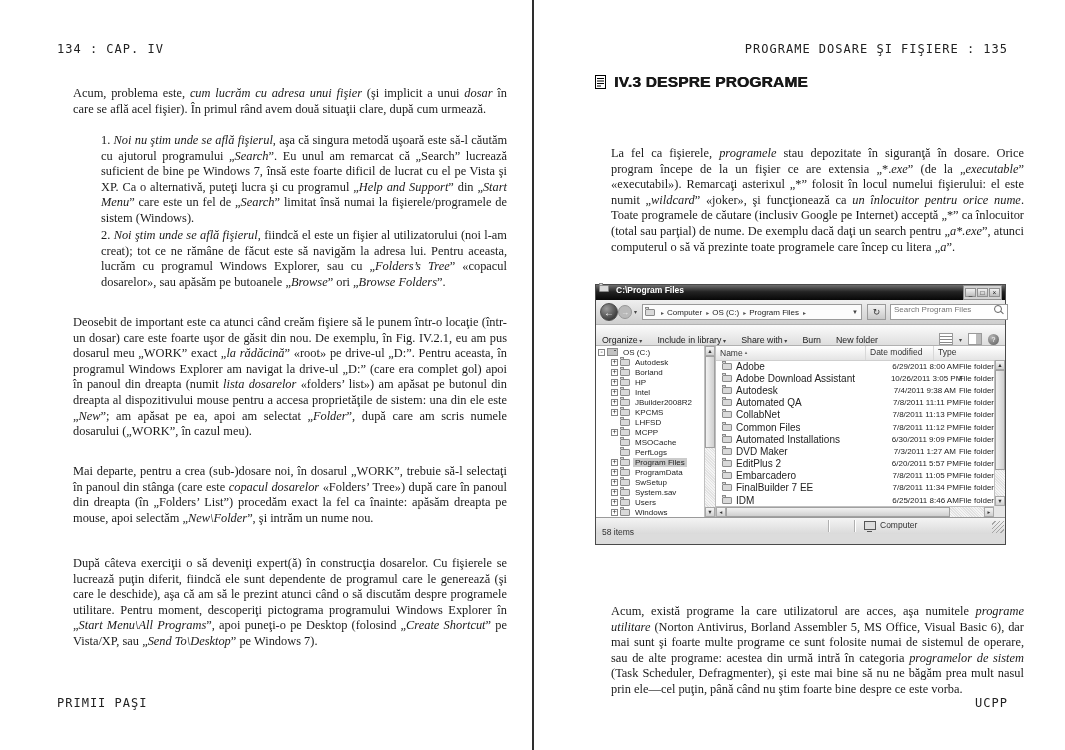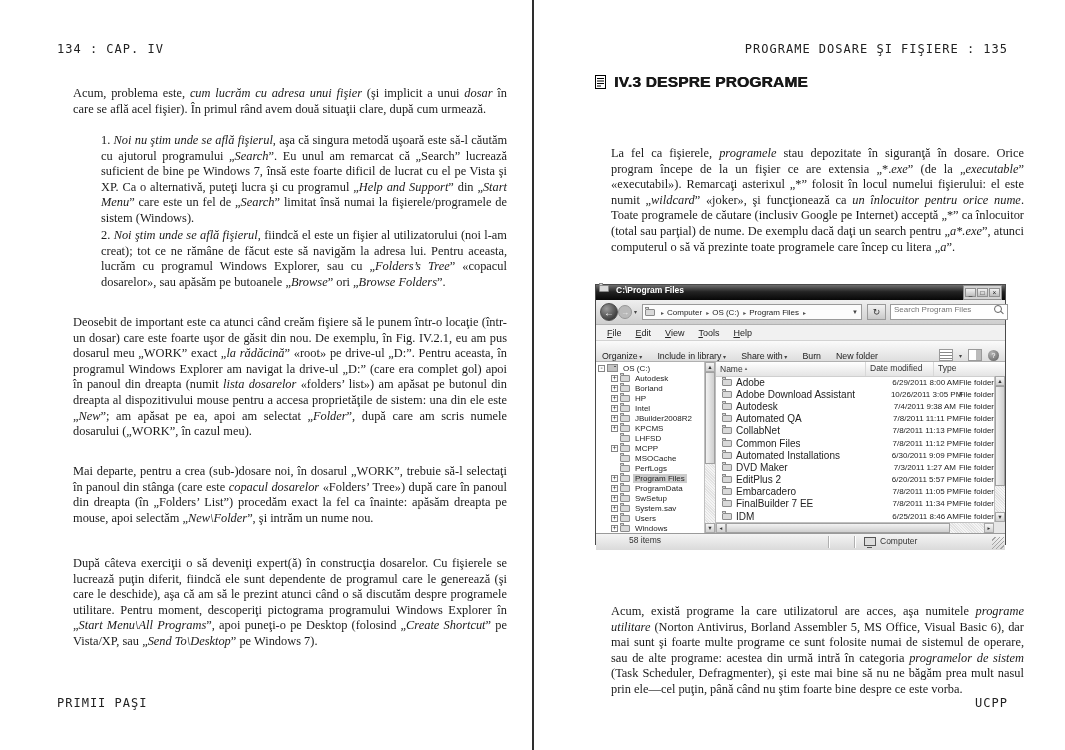--- a/index.html
+++ b/index.html
@@ -133,21 +133,21 @@
            background:repeating-linear-gradient(45deg,#f4f4f4 0 1px,#e2e2e2 1px 2px);box-sizing:border-box;}
   .harrow{position:absolute;top:0;bottom:0;width:10px;background:linear-gradient(#f6f6f6,#cfcfcf);
           border:1px solid #a8a8a8;font-size:5.5px;line-height:9px;text-align:center;color:#333;box-sizing:border-box;}
   .harrow.lt{left:0;} .harrow.rt{right:0;}
   .hthumb{position:absolute;top:0;bottom:0;left:10px;right:44px;
           background:linear-gradient(#f2f2f2,#cfcfcf);border:1px solid #a0a0a0;box-sizing:border-box;}
   .corner{position:absolute;right:0;bottom:0;width:11px;height:11px;background:#e6e6e6;}
 
   .statusbar{height:16px;position:relative;border-top:1px solid #9a9a9a;
              background:linear-gradient(#f4f4f4,#dadada);}
-  .stitems{position:absolute;left:6px;top:1px;font-size:8.5px;color:#333;margin-left:27px;}
+  .stitems{position:absolute;left:6px;top:9px;font-size:8.5px;color:#333;}
   .stsep{position:absolute;top:2px;bottom:2px;width:1px;background:#b0b0b0;box-shadow:1px 0 0 #fff;}
   .stsep.s1{left:232px;} .stsep.s2{left:258px;}
   .stcomp{position:absolute;left:268px;top:2px;display:flex;align-items:center;gap:4px;}
   .compicon{width:10px;height:7px;border:1px solid #555;background:#ddd;position:relative;}
   .compicon::after{content:"";position:absolute;left:2px;bottom:-3px;width:5px;height:1px;background:#555;}
   .stloc{font-size:8.5px;color:#333;}
   .grip{position:absolute;right:1px;bottom:1px;width:12px;height:12px;
         background:repeating-linear-gradient(135deg,transparent 0 2px,#a5a5a5 2px 3px);}
 
   .docicon{flex:none;}
@@ -216,27 +216,20 @@
           </span>
         <span class="crumbdd">▼</span>
       </span>
       <span class="refreshbtn">↻</span>
       <span class="searchbox">
         <input placeholder="Search Program Files" style="">
         <span class="mag"></span>
       </span>
     </div>
 
-    <div class="menubar">
-        <span class="menuitem">File</span>
-        <span class="menuitem">Edit</span>
-        <span class="menuitem">View</span>
-        <span class="menuitem">Tools</span>
-        <span class="menuitem">Help</span>
-      </div>
 
     <div class="cmdbar">
       <span class="tbtn dd">Organize</span>
         <span class="tbtn dd">Include in library</span>
         <span class="tbtn dd">Share with</span>
         <span class="tbtn">Burn</span>
         <span class="tbtn">New folder</span>
       <span class="cmdright">
         <span class="viewsbtn"></span>
         <span class="viewsdd">▾</span>

